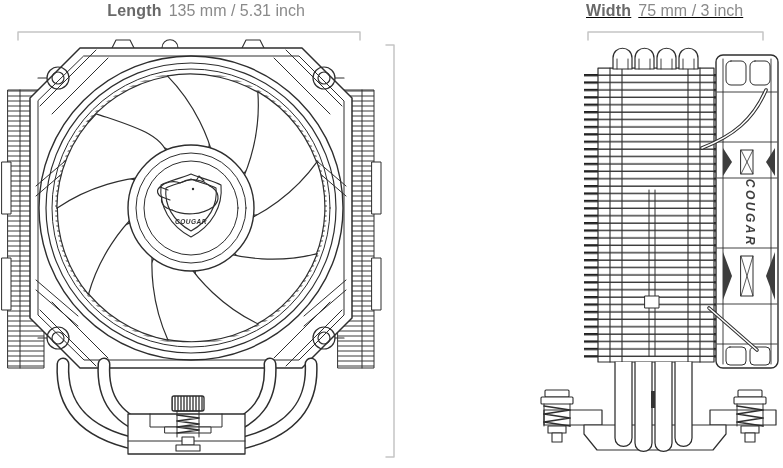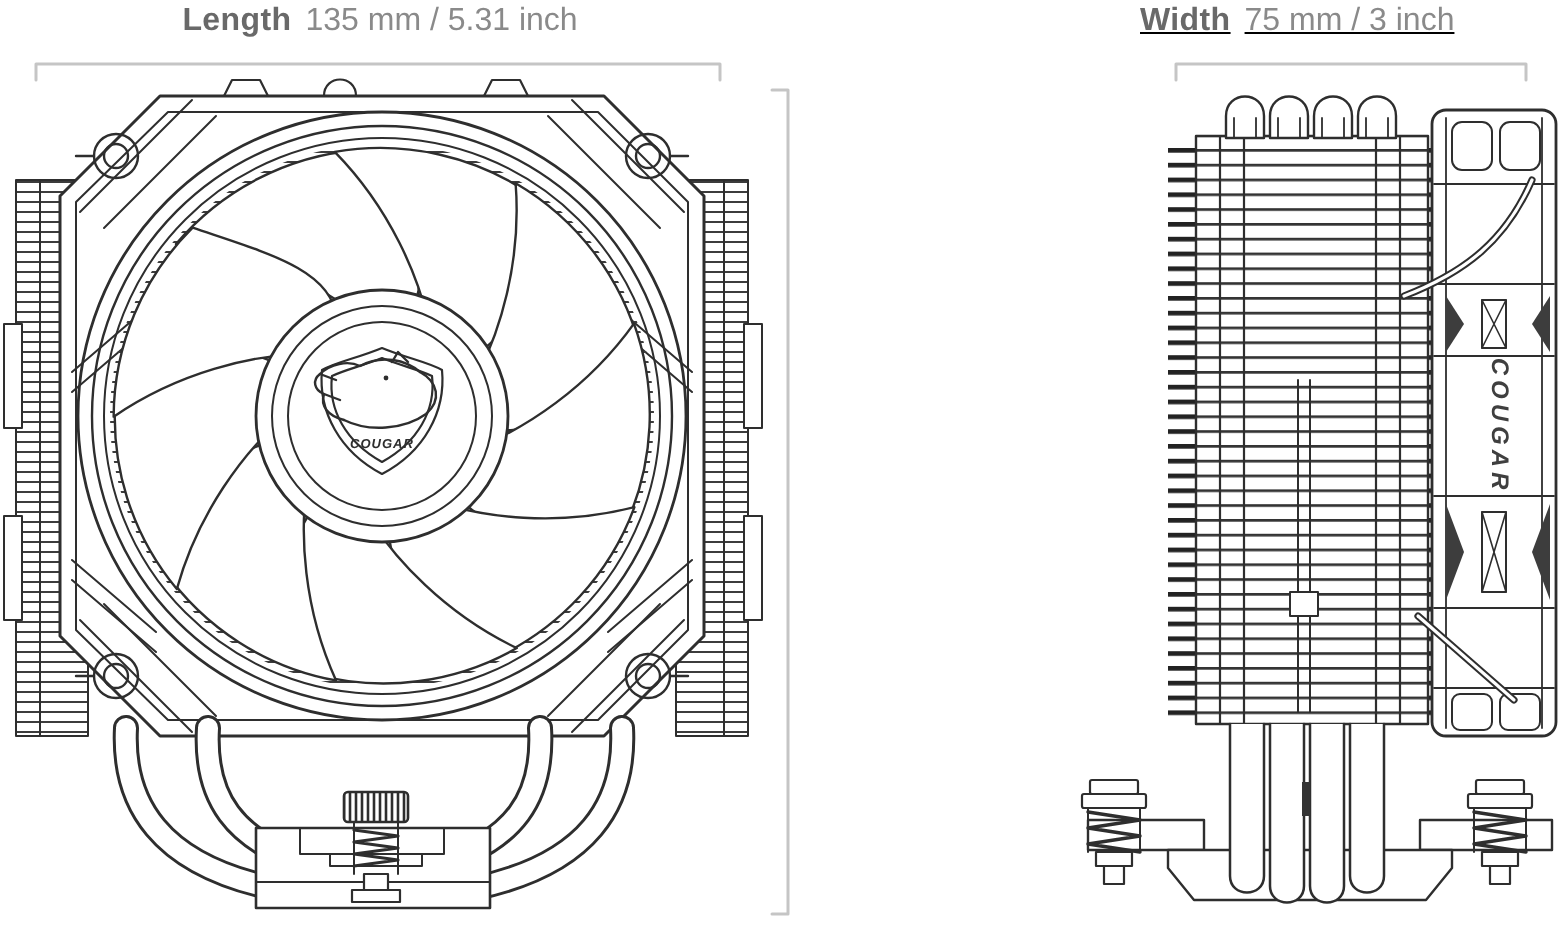--- a/index.html
+++ b/index.html
@@ -1,19 +1,19 @@
 <!DOCTYPE html>
 <html><head>
 <meta charset="utf-8">
 <style>
   html,body{margin:0;padding:0;background:#ffffff;}
   #stage{position:relative;width:783px;height:468px;background:#ffffff;overflow:hidden;
          font-family:"Liberation Sans", sans-serif;}
   #drawing{position:absolute;left:0;top:0;}
-  .dim-label{position:absolute;white-space:nowrap;}
+  .dim-label{position:absolute;white-space:nowrap;padding-left:16px;}
   .dim-label .dim-title{font-weight:bold;font-size:16px;color:#696969;letter-spacing:.2px;}
   .dim-label .dim-value{font-size:16px;color:#8a8a8a;margin-left:7px;}
   #length-label{left:0;top:2px;width:380px;text-align:center;}
   #width-label{left:570px;top:2px;width:210px;text-align:left;text-decoration:underline;}
   #height-label{left:417px;top:207px;}
   #height-label .dim-title{display:block;font-size:17px;margin-bottom:9px;}
   #height-label .h-val{display:block;font-size:15px;color:#8a8a8a;margin-bottom:7px;}
   svg *{vector-effect:non-scaling-stroke;}
 </style>
 </head>

